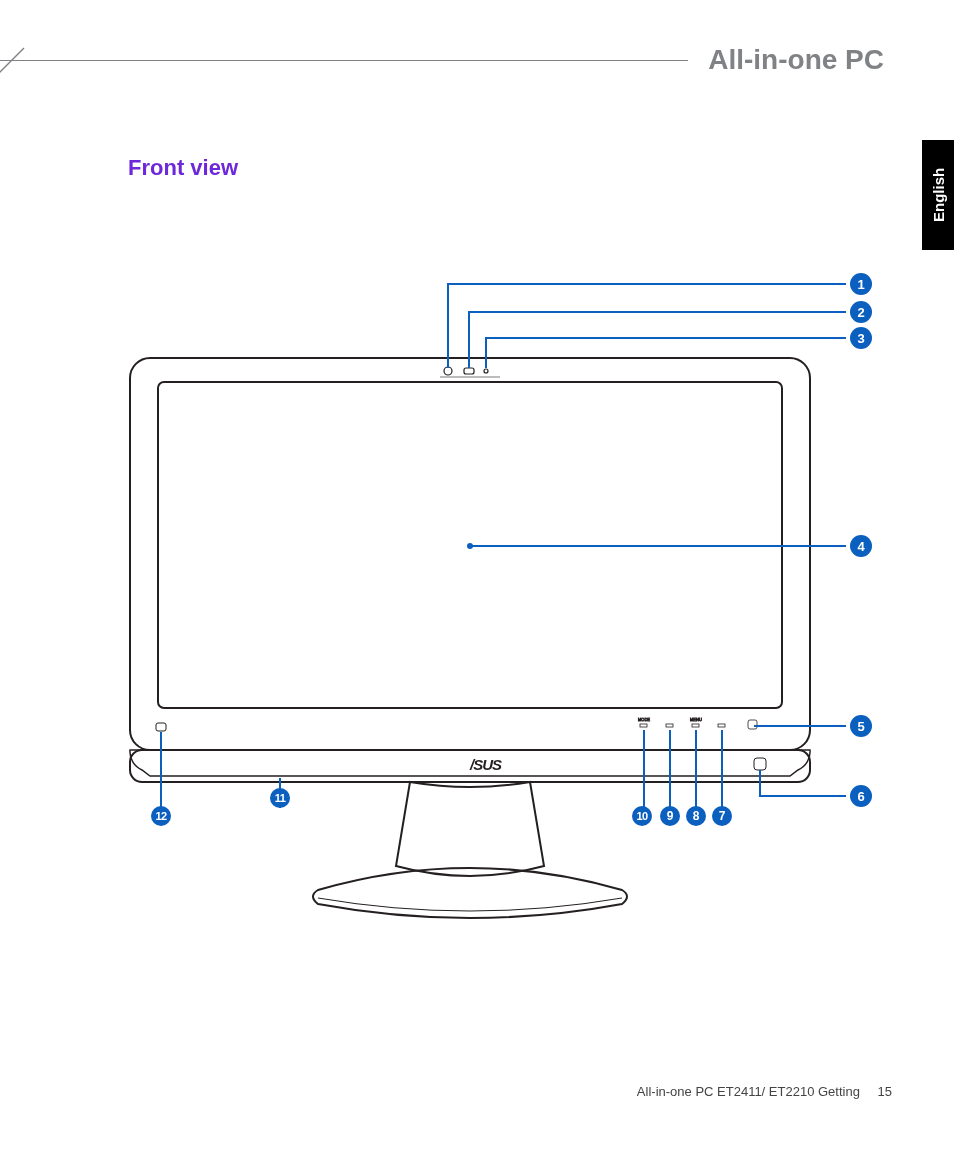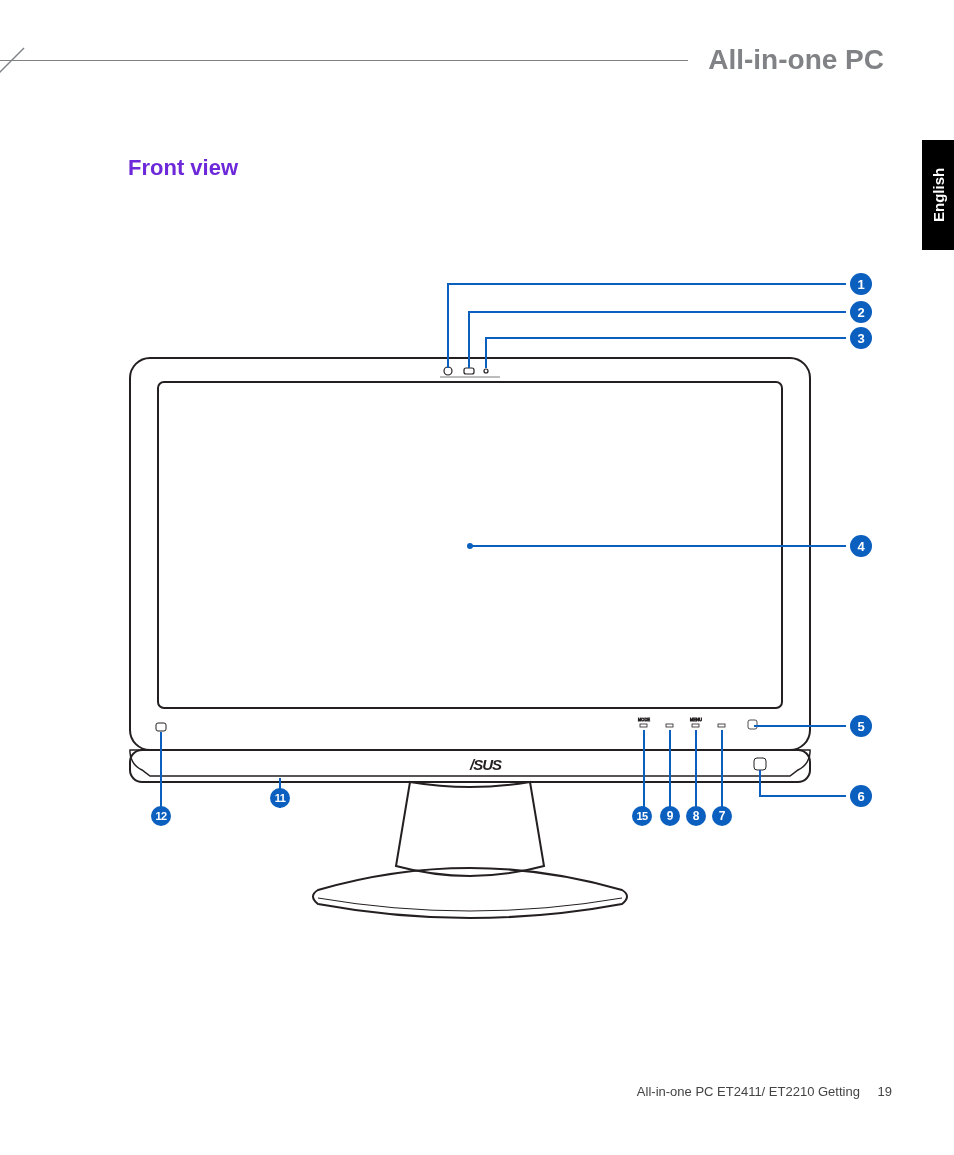--- a/index.html
+++ b/index.html
@@ -154,22 +154,22 @@
     <div class="label-badge" style="left:750px; top:13px">1</div>
     <div class="label-badge" style="left:750px; top:41px">2</div>
     <div class="label-badge" style="left:750px; top:67px">3</div>
     <div class="label-badge" style="left:750px; top:275px">4</div>
     <div class="label-badge" style="left:750px; top:455px">5</div>
     <div class="label-badge" style="left:750px; top:525px">6</div>
 
     <div class="label-badge small" style="left:612px; top:546px">7</div>
     <div class="label-badge small" style="left:586px; top:546px">8</div>
     <div class="label-badge small" style="left:560px; top:546px">9</div>
-    <div class="label-badge small twodigit" style="left:532px; top:546px">15</div>
+    <div class="label-badge small twodigit" style="left:532px; top:546px">10</div>
     <div class="label-badge small twodigit" style="left:170px; top:528px">11</div>
     <div class="label-badge small twodigit" style="left:51px;  top:546px">12</div>
   </div>
 
   <div class="footer">
     <span>All-in-one PC ET2411/ ET2210 Getting</span>
-    <span class="pg">19</span>
+    <span class="pg">15</span>
   </div>
 </div>
 
 </body></html>

